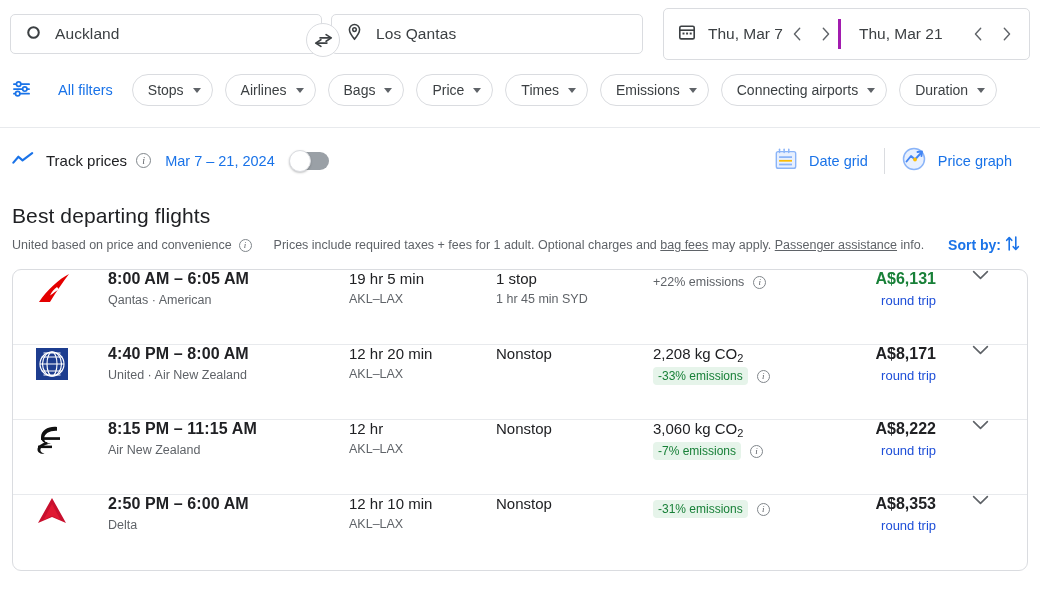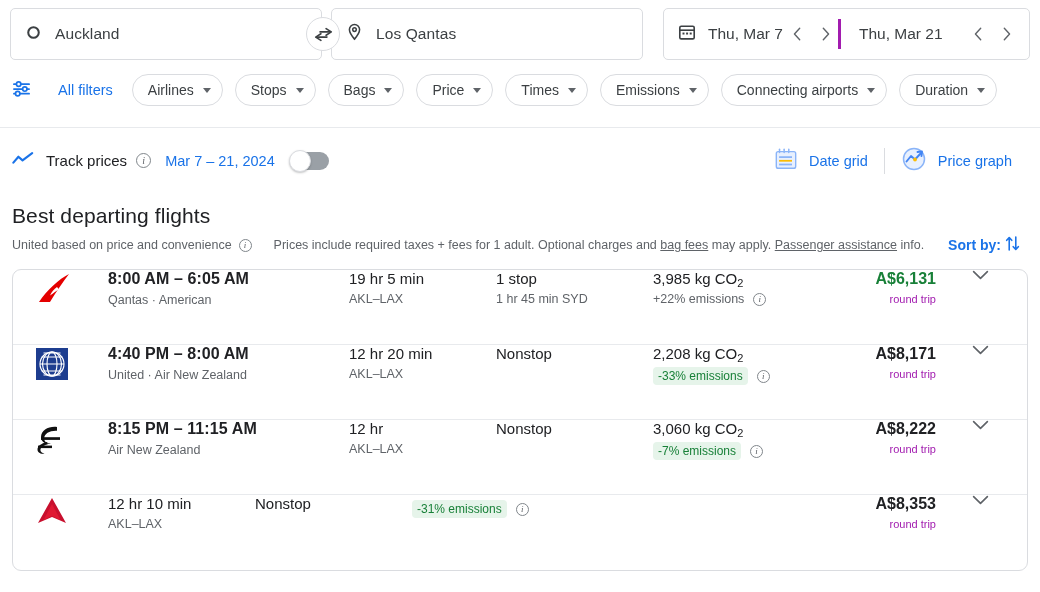--- a/index.html
+++ b/index.html
@@ -14,21 +14,21 @@
   
   .search-row {
     position: relative;
     display: flex;
     align-items: center;
     padding: 8px 10px 0 10px;
     gap: 0;
   }
   .place-group { position: relative; display: flex; flex: 0 0 auto; }
   .place-field {
-    height: 52px;
+    height: 40px;
     border: 1px solid #dadce0;
     border-radius: 5px;
     background: #fff;
     display: flex;
     align-items: center;
     gap: 13px;
     padding: 0 14px;
   }
   .place-origin { width: 312px; }
   .place-dest  { width: 312px; margin-left: 9px; }
@@ -214,21 +214,21 @@
   }
   .plain-emis { font-size: 12.5px; color: #5f6368; }
   .c-sub .info-ico {
     margin-left: 9px; width: 13px; height: 13px; font-size: 9px;
   }
   .col-price {
     flex: 0 0 130px; text-align: right;
   }
   .p-main { font-size: 16px; font-weight: 700; color: #202124; }
   .p-main.deal { color: #188038; }
-  .p-sub { font-size: 11px; color: #a21caf; margin-top: 5px; }
+  .p-sub { font-size: 13px; color: #1d4ed8; margin-top: 5px; }
   .col-chev {
     flex: 0 0 58px; display: flex;
     align-items: center; justify-content: center;
     cursor: pointer;
   }
 </style>
 </head>
 <body>
 
 <div class="search-row">
@@ -316,25 +316,25 @@
         <line x1="2" y1="15.4" x2="18" y2="15.4" stroke="#1a73e8" stroke-width="1.8" stroke-linecap="round"></line>
         <circle cx="7" cy="5.4" r="2.3" fill="#fff" stroke="#1a73e8" stroke-width="1.8"></circle>
         <circle cx="13.5" cy="10.6" r="2.3" fill="#fff" stroke="#1a73e8" stroke-width="1.8"></circle>
         <circle cx="6" cy="15.4" r="2.3" fill="#fff" stroke="#1a73e8" stroke-width="1.8"></circle>
       </svg>
     </span>
     <span>All filters</span>
   </div>
 
   <div class="chip">
+    <span>Stops</span>
+    <span class="caret"></span>
+  </div>
+  <div class="chip">
     <span>Airlines</span>
-    <span class="caret"></span>
-  </div>
-  <div class="chip">
-    <span>Stops</span>
     <span class="caret"></span>
   </div>
   <div class="chip">
     <span>Bags</span>
     <span class="caret"></span>
   </div>
   <div class="chip">
     <span>Price</span>
     <span class="caret"></span>
   </div>
@@ -436,21 +436,20 @@
     </div>
     <div class="col-dur">
       <div class="d-main">19 hr 5 min</div>
       <div class="d-sub">AKL–LAX</div>
     </div>
     <div class="col-stops">
       <div class="s-main">1 stop</div>
       <div class="s-sub">1 hr 45 min SYD</div>
     </div>
     <div class="col-co2">
-      <div class="c-main"><span>3,985 kg CO</span><sub>2</sub></div>
       <div class="c-sub">
         <span class="plain-emis">+22% emissions</span>
         <span class="info-ico">i</span>
       </div>
     </div>
     <div class="col-price">
       <div class="p-main deal">A$6,131</div>
       <div class="p-sub">round trip</div>
     </div>
     <div class="col-chev">
@@ -543,20 +542,24 @@
     </div>
   </div>
 
   <div class="flight-row">
     <div class="logo-cell">
       <svg width="38" height="34" viewBox="0 0 38 34">
         <path d="M19 3 L33 28 L19 22 L5 28 Z" fill="#c8102e"></path>
         <path d="M19 9 L27.5 25 L19 21 L10.5 25 Z" fill="#e01933"></path>
       </svg>
     </div>
+    <div class="col-times">
+      <div class="t-main">2:50 PM – 6:00 AM</div>
+      <div class="t-sub">Delta</div>
+    </div>
     <div class="col-dur">
       <div class="d-main">12 hr 10 min</div>
       <div class="d-sub">AKL–LAX</div>
     </div>
     <div class="col-stops">
       <div class="s-main">Nonstop</div>
       <div class="s-sub"></div>
     </div>
     <div class="col-co2">
       <div class="c-sub">

